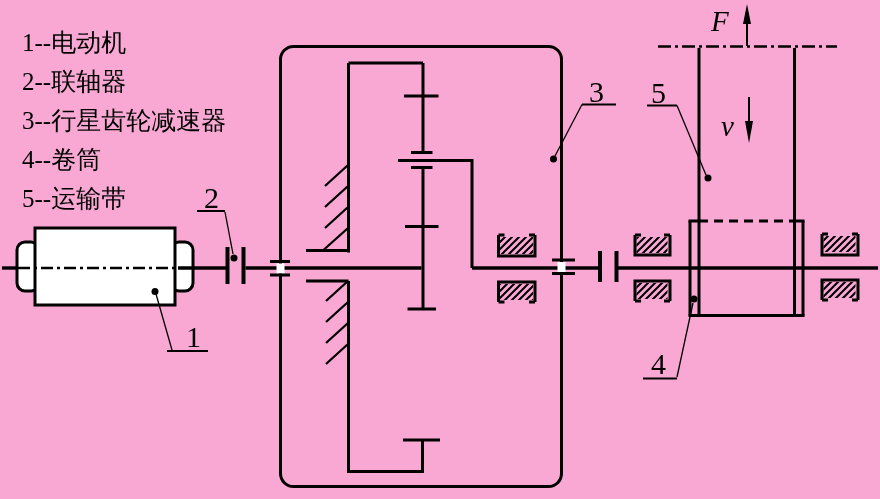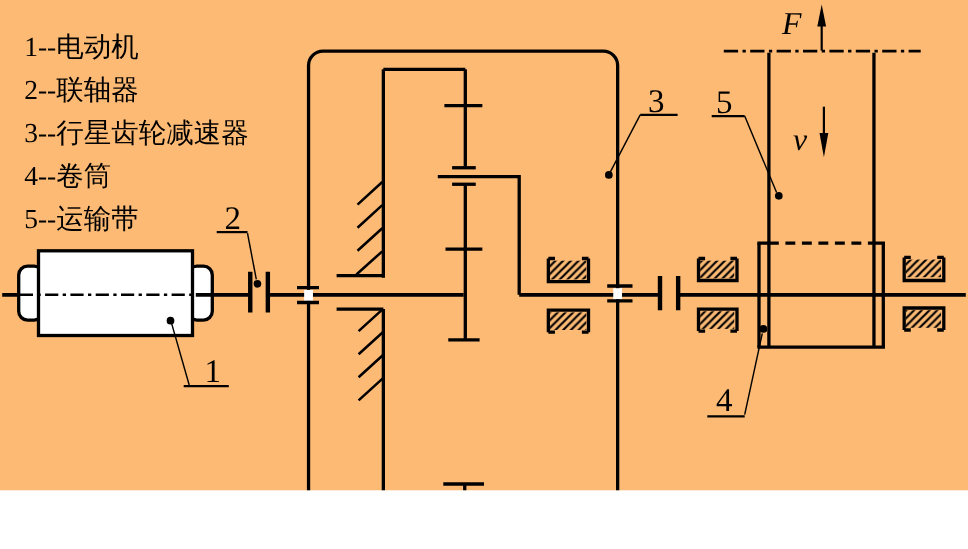--- a/index.html
+++ b/index.html
@@ -1,16 +1,16 @@
 <!DOCTYPE html>
 <html><head>
 <meta charset="utf-8">
 <style>
   html,body{margin:0;padding:0;background:#ffffff;}
-  .stage{position:relative;width:880px;height:446px;background:#fdba74;overflow:hidden;
+  .stage{position:relative;width:880px;height:499px;background:#f9a8d4;overflow:hidden;
          font-family:"Liberation Serif","DejaVu Serif",serif;}
   svg{position:absolute;left:0;top:0;}
   text{fill:#000000;}
   .legend-text{font-size:25px;font-family:"Liberation Serif","DejaVu Serif",serif;}
   .callout-digit{font-size:30px;font-family:"Liberation Serif","DejaVu Serif",serif;}
   .phys{font-size:29px;font-style:italic;font-family:"Liberation Serif","DejaVu Serif",serif;}
 </style>
 </head>
 <body>
 

